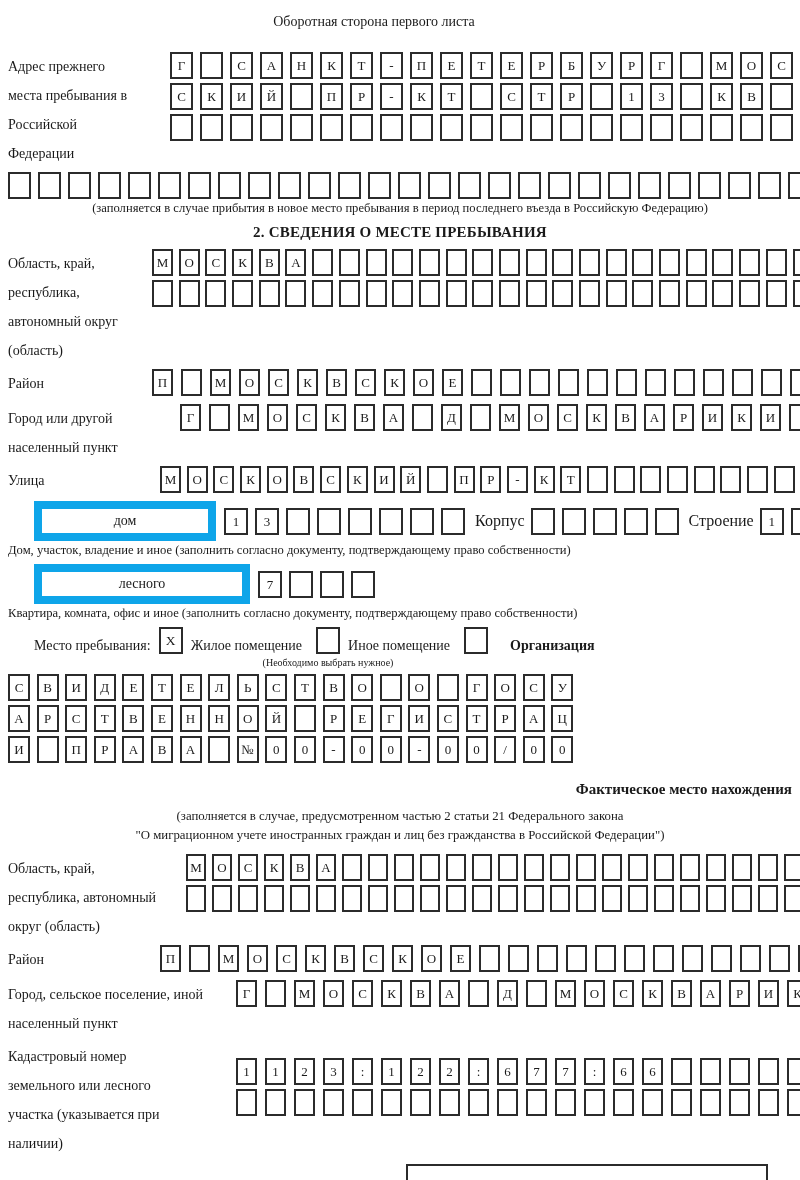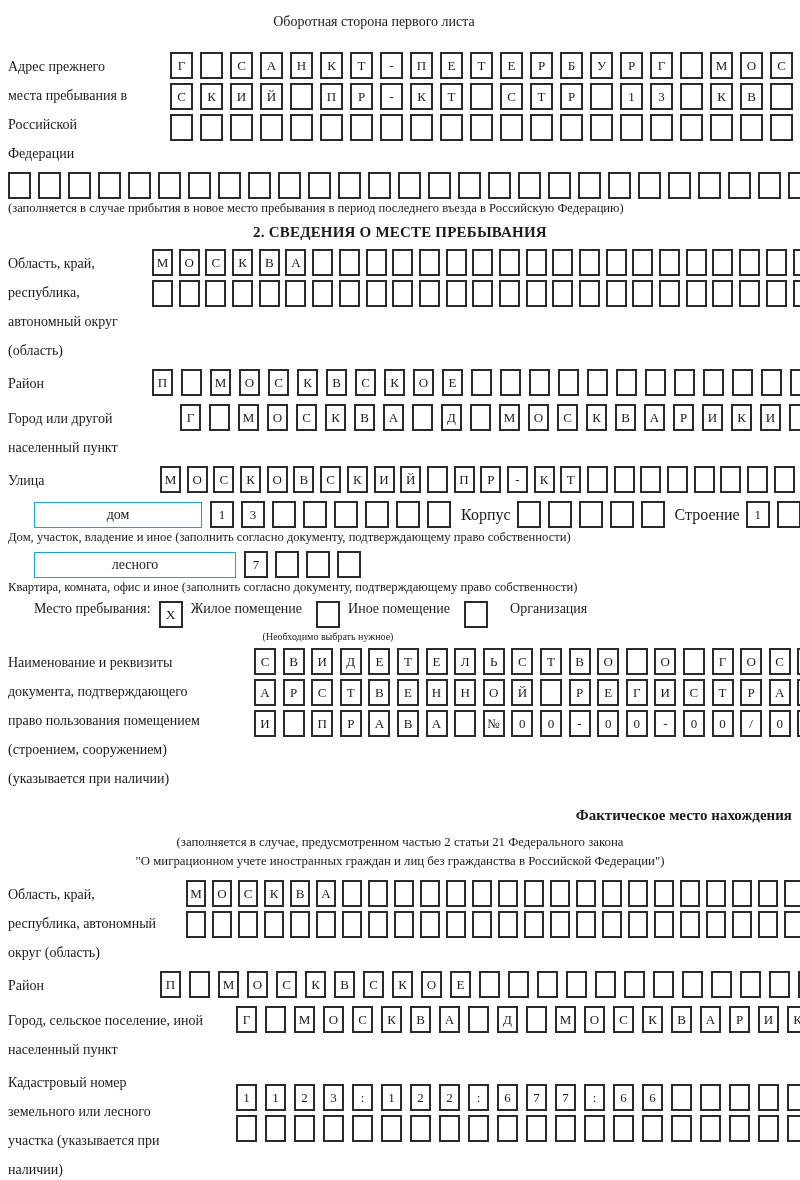--- a/index.html
+++ b/index.html
@@ -52,42 +52,42 @@
   .lw178 .inner{width:150px;}
   .lw246{width:246px;padding-right:10px;}
   .lw246 .inner{width:205px;}
   .lw228{width:228px;padding-right:8px;}
   .lw228 .inner{width:200px;}
   .lw220k .inner{width:172px;}
   .note{
     font-size:12.6px;line-height:15px;
     margin:2px 0 6px 0;
   }
-  .note.center{text-align:left;margin-left:0;font-family:Liberation Serif, serif;}
+  .note.center{text-align:center;margin-left:0;font-family:Liberation Serif, serif;}
   .sec-title{
     text-align:center;font-weight:bold;font-size:15px;
     margin:8px 0 8px 0;letter-spacing:.2px;
   }
   .fact-title{
     text-align:right;font-weight:bold;font-size:15px;
     margin:14px 0 10px 0;
   }
   .fact-note{text-align:center;font-size:12.8px;line-height:17px;margin:0 0 2px 0;}
   
   .wboxrow{display:flex;align-items:center;margin:4px 0 2px 26px;}
   .wbox{
-    height:24px;border:1px solid #0ea5e9;background:#fff;
+    height:24px;border:8px solid #0ea5e9;background:#fff;
     display:flex;align-items:center;justify-content:center;
     font-size:14px;flex:0 0 auto;box-sizing:content-box;
   }
   .wbox.dom{width:166px;margin-right:8px;}
   .wbox.kv{width:200px;margin-right:8px;}
   .inline-label{font-size:16px;margin:0 6px 0 10px;flex:0 0 auto;}
   
-  .mestorow{display:flex;align-items:flex-start;margin:6px 0 2px 26px;font-size:14px;}
+  .mestorow{display:flex;align-items:flex-end;margin:6px 0 2px 26px;font-size:14px;}
   .chk{
     width:20px;height:23px;border:2px solid #2b2b2b;background:#fff;
     display:flex;align-items:center;justify-content:center;
     font-size:13.5px;flex:0 0 auto;box-sizing:content-box;
   }
   .optlabel{margin:0 14px 0 8px;}
   .ml6{margin-left:8px;}
   .mesto-note{width:340px;margin-left:150px;text-align:center;font-size:10px;margin-top:3px;margin-bottom:6px;}
   
   .stamp-wrap{margin-top:6px;margin-left:398px;width:376px;}
@@ -405,28 +405,25 @@
   </div>
   <div class="note">Квартира, комната, офис и иное (заполнить согласно документу, подтверждающему право собственности)</div>
 
   <div class="mestorow">
     <span>Место пребывания:</span>
     <span class="chk ml6">X</span>
     <span class="optlabel">Жилое помещение</span>
     <span class="chk"></span>
     <span class="optlabel">Иное помещение</span>
     <span class="chk"></span>
-    <span class="optlabel" style="margin-left:22px;">Организация</span>
+    <span class="optlabel" style="margin-left:22px;font-weight:bold;">Организация</span>
   </div>
   <div class="mesto-note">(Необходимо выбрать нужное)</div>
 
   <div class="frow">
-    <div class="flabel lw246">
-      <div class="inner">Наименование и реквизиты документа, подтверждающего право пользования помещением (строением, сооружением) (указывается при наличии)</div>
-    </div>
     <div class="cellcol">
       <div class="cells cw18g7">
           <div class="cell">С</div>
           <div class="cell">В</div>
           <div class="cell">И</div>
           <div class="cell">Д</div>
           <div class="cell">Е</div>
           <div class="cell">Т</div>
           <div class="cell">Е</div>
           <div class="cell">Л</div>

